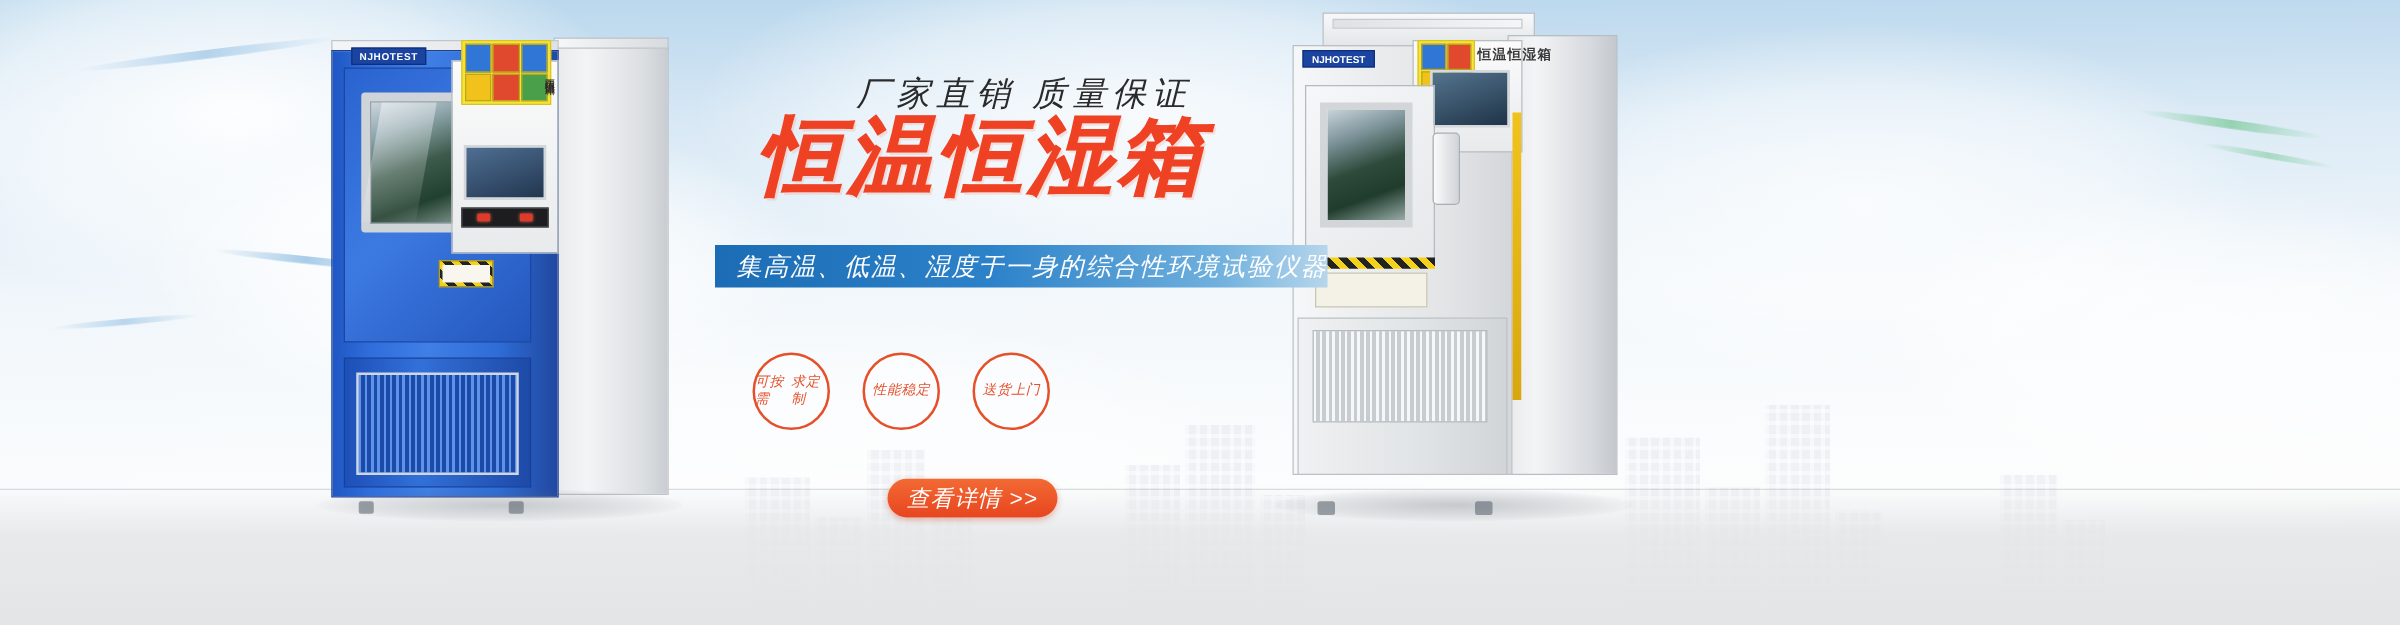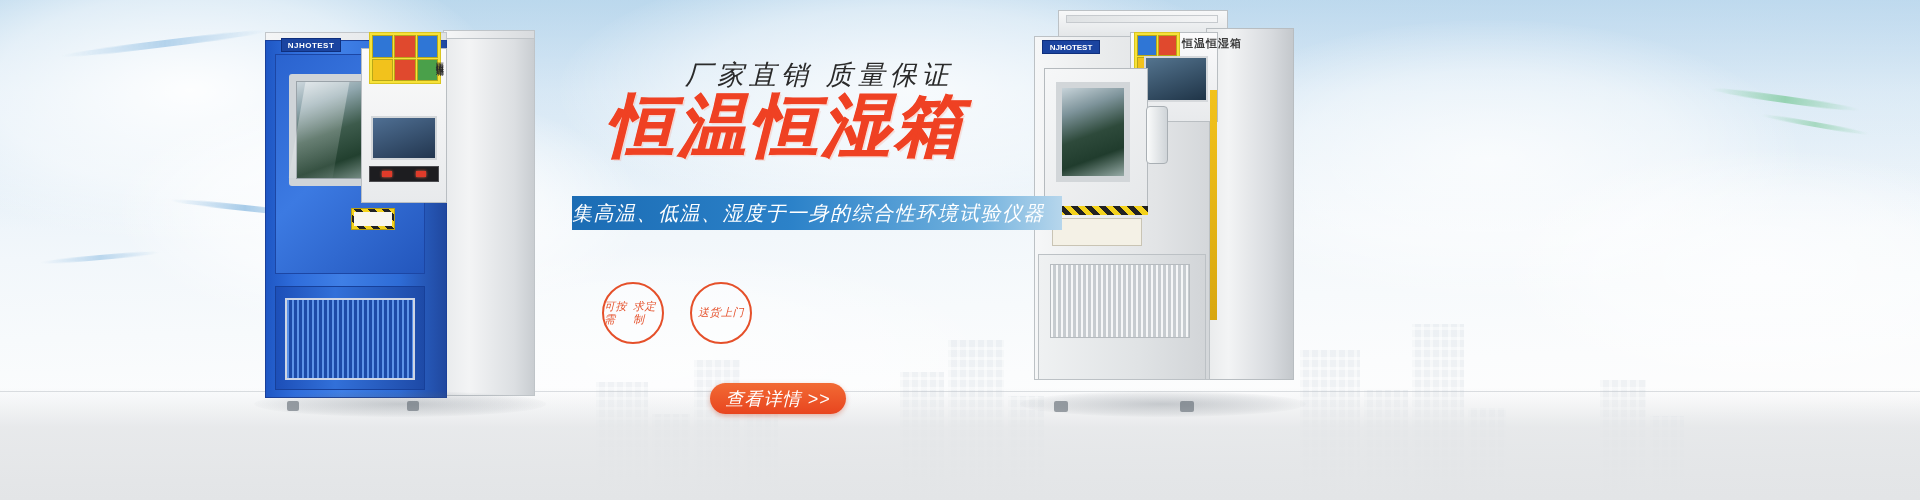--- a/index.html
+++ b/index.html
@@ -307,21 +307,21 @@
     letter-spacing: 4px; white-space: nowrap;
     -webkit-text-stroke: 1px #ef4123;
     text-shadow: 1px 1px 0 #fdd6cb, 2px 2px 0 rgba(239,65,35,0.12);
     font-family: "DejaVu Sans", "Liberation Sans", sans-serif;
   }
 
   .subtitle-bar {
     position: absolute; left: 12px; top: 196px;
     width: 490px; height: 34px;
     background: linear-gradient(90deg, #1b6cb4 0%, #2c82c9 45%, #6fb0dd 82%, #b6d6ec 100%);
-    display: flex; align-items: center; justify-content: flex-start;
+    display: flex; align-items: center; justify-content: flex-end;
   }
   .subtitle-text {
     font-size: 20px; color: #ffffff; letter-spacing: 1.5px; white-space: nowrap;
   }
 
   .circles {
     position: absolute; left: 42px; top: 282px;
     display: flex; gap: 26px; align-items: center;
   }
   .circle {
@@ -457,20 +457,24 @@
     <div class="subtitle-bar">
       <span class="subtitle-text">集高温、低温、湿度于一身的综合性环境试验仪器</span>
     </div>
 
     <div class="circles">
       <div class="circle">
         <span>可按需</span>
         <span>求定制</span>
       </div>
       <div class="circle">
+        <span>性能</span>
+        <span>稳定</span>
+      </div>
+      <div class="circle">
         <span>送货</span>
         <span>上门</span>
       </div>
     </div>
 
     <div class="cta">查看详情 &gt;&gt;</div>
 
   </div>
 </div>
 

